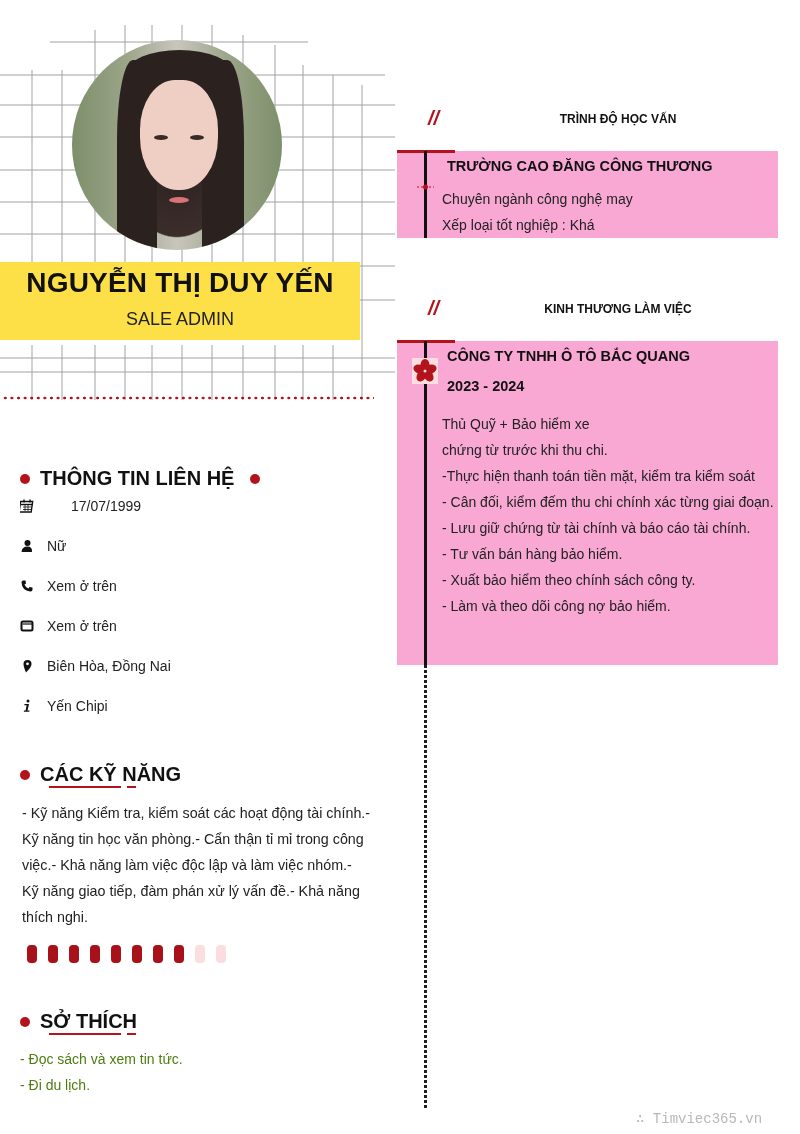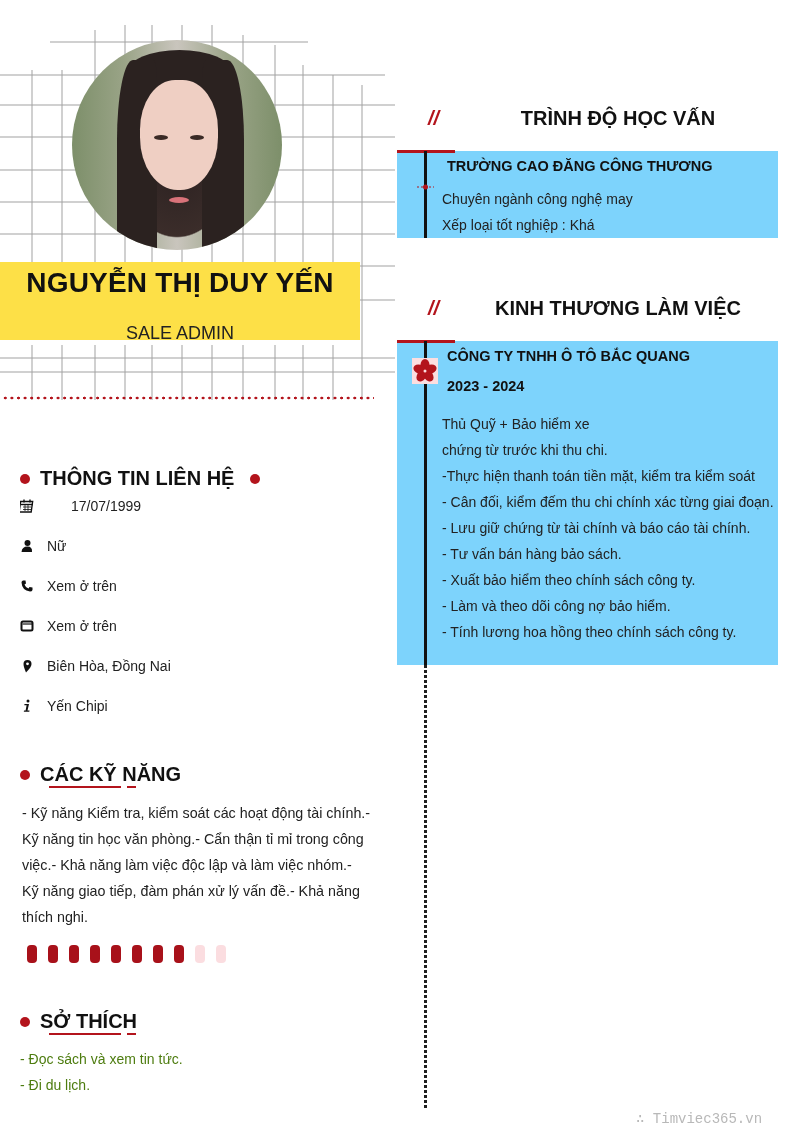--- a/index.html
+++ b/index.html
@@ -23,21 +23,21 @@
     background: #efcfc3;
   }
   .avatar .hair-l { position: absolute; left: 45px; top: 20px; width: 40px; height: 200px; background: #2b2220; border-radius: 40% 10% 0 0; }
   .avatar .hair-r { position: absolute; left: 130px; top: 20px; width: 42px; height: 200px; background: #2b2220; border-radius: 10% 40% 0 0; }
   .avatar .hair-top { position: absolute; left: 55px; top: 10px; width: 105px; height: 45px; background: #2b2220; border-radius: 50% 50% 10% 10%; }
   .avatar .eye { position: absolute; top: 95px; width: 14px; height: 5px; background: #3a2a25; border-radius: 50%; }
   .avatar .lip { position: absolute; left: 97px; top: 157px; width: 20px; height: 6px; background: #d9737a; border-radius: 50%; }
 
   .name-block { position: absolute; left: 0; top: 262px; width: 360px; height: 78px; background: #fde047; text-align: center; }
   .name { font-size: 28px; font-weight: 700; letter-spacing: 0.2px; margin-top: 5px; color: #111; }
-  .title { font-size: 18px; margin-top: 24px; color: #222; }
+  .title { font-size: 18px; margin-top: 10px; color: #222; }
 
   .red-dots { position: absolute; left: 2px; top: 396px; width: 372px; height: 4px;
     background-image: radial-gradient(circle, #b3141c 1.3px, transparent 1.6px);
     background-size: 6.6px 4px; background-repeat: repeat-x; }
 
   
   .sec-head { position: absolute; display: flex; align-items: center; }
   .sec-dot { width: 10px; height: 10px; border-radius: 50%; background: #b3141c; }
   .sec-title { font-size: 20px; font-weight: 700; color: #111; margin-left: 10px; }
   .sec-underline { position: absolute; height: 2px; background: #b3141c; }
@@ -49,23 +49,23 @@
   .skills-text { position: absolute; left: 22px; top: 800px; width: 350px; font-size: 14.3px; line-height: 26px; color: #222; }
   .skill-bars { position: absolute; left: 27px; top: 945px; display: flex; gap: 11px; }
   .skill-bar { width: 10px; height: 18px; border-radius: 4px; background: #a8111a; }
   .skill-bar.off { background: #fbdde0; }
 
   .hobby-text { position: absolute; left: 20px; top: 1046px; font-size: 14px; line-height: 26px; color: #4d7c0f; }
 
   
   .r-head { position: absolute; left: 428px; display: flex; align-items: center; width: 360px; }
   .r-slash { color: #b3141c; font-size: 20px; font-weight: 700; font-style: italic; width: 40px; }
-  .r-title { font-size: 20px; font-weight: 700; color: #111; flex: 1; text-align: center; padding-right: 20px; }
-
-  .r-box { position: absolute; left: 397px; width: 381px; background: #7dd3fc; }
+  .r-title { font-size: 12px; font-weight: 700; color: #111; flex: 1; text-align: center; padding-right: 20px; }
+
+  .r-box { position: absolute; left: 397px; width: 381px; background: #f9a8d4; }
   .r-box-topline { position: absolute; left: 397px; width: 58px; height: 3px; background: #b3141c; }
   .timeline-solid { position: absolute; left: 424px; width: 3px; background: #111; }
   .timeline-dashed { position: absolute; left: 424px; width: 3px; top: 665px; height: 443px;
     background-image: linear-gradient(#1e1e1e 60%, transparent 60%); background-size: 3px 5px; }
 
   .r-org { font-size: 14.5px; font-weight: 700; color: #111; }
   .r-line { font-size: 14px; color: #222; }
 
   .watermark { position: absolute; left: 636px; top: 1110px; font-family: "Liberation Mono", "DejaVu Sans Mono", monospace; font-size: 14px; color: #b8b8b8; }
 </style>
@@ -253,24 +253,23 @@
 
 <div class="r-box" style="top:341px; height:324px;">
   <div class="r-org" style="position:absolute; left:50px; top:7px;">CÔNG TY TNHH Ô TÔ BẮC QUANG</div>
   <div class="r-org" style="position:absolute; left:50px; top:37px;">2023 - 2024</div>
   <div style="position:absolute; left:45px; top:70px; line-height:26px;">
     <div class="r-line">Thủ Quỹ + Bảo hiểm xe</div>
     <div class="r-line">chứng từ trước khi thu chi.</div>
     <div class="r-line">-Thực hiện thanh toán tiền mặt, kiểm tra kiểm soát</div>
     <div class="r-line">- Cân đối, kiểm đếm thu chi chính xác từng giai đoạn.</div>
     <div class="r-line">- Lưu giữ chứng từ tài chính và báo cáo tài chính.</div>
-    <div class="r-line">- Tư vấn bán hàng bảo sách.</div>
+    <div class="r-line">- Tư vấn bán hàng bảo hiểm.</div>
     <div class="r-line">- Xuất bảo hiểm theo chính sách công ty.</div>
     <div class="r-line">- Làm và theo dõi công nợ bảo hiểm.</div>
-    <div class="r-line">- Tính lương hoa hồng theo chính sách công ty.</div>
   </div>
 </div>
 <div class="r-box-topline" style="top:340px;"></div>
 <div class="timeline-solid" style="top:341px; height:324px;"></div>
 <div style="position:absolute; left:412px; top:358px; width:26px; height:26px; background:#fcdee0;">
   <svg viewBox="0 0 26 26" width="26" height="26">
     <g fill="#b3141c" transform="translate(13,13)">
       <ellipse cx="0" cy="-6" rx="4.5" ry="6"></ellipse>
       <ellipse cx="0" cy="-6" rx="4.5" ry="6" transform="rotate(72)"></ellipse>
       <ellipse cx="0" cy="-6" rx="4.5" ry="6" transform="rotate(144)"></ellipse>

